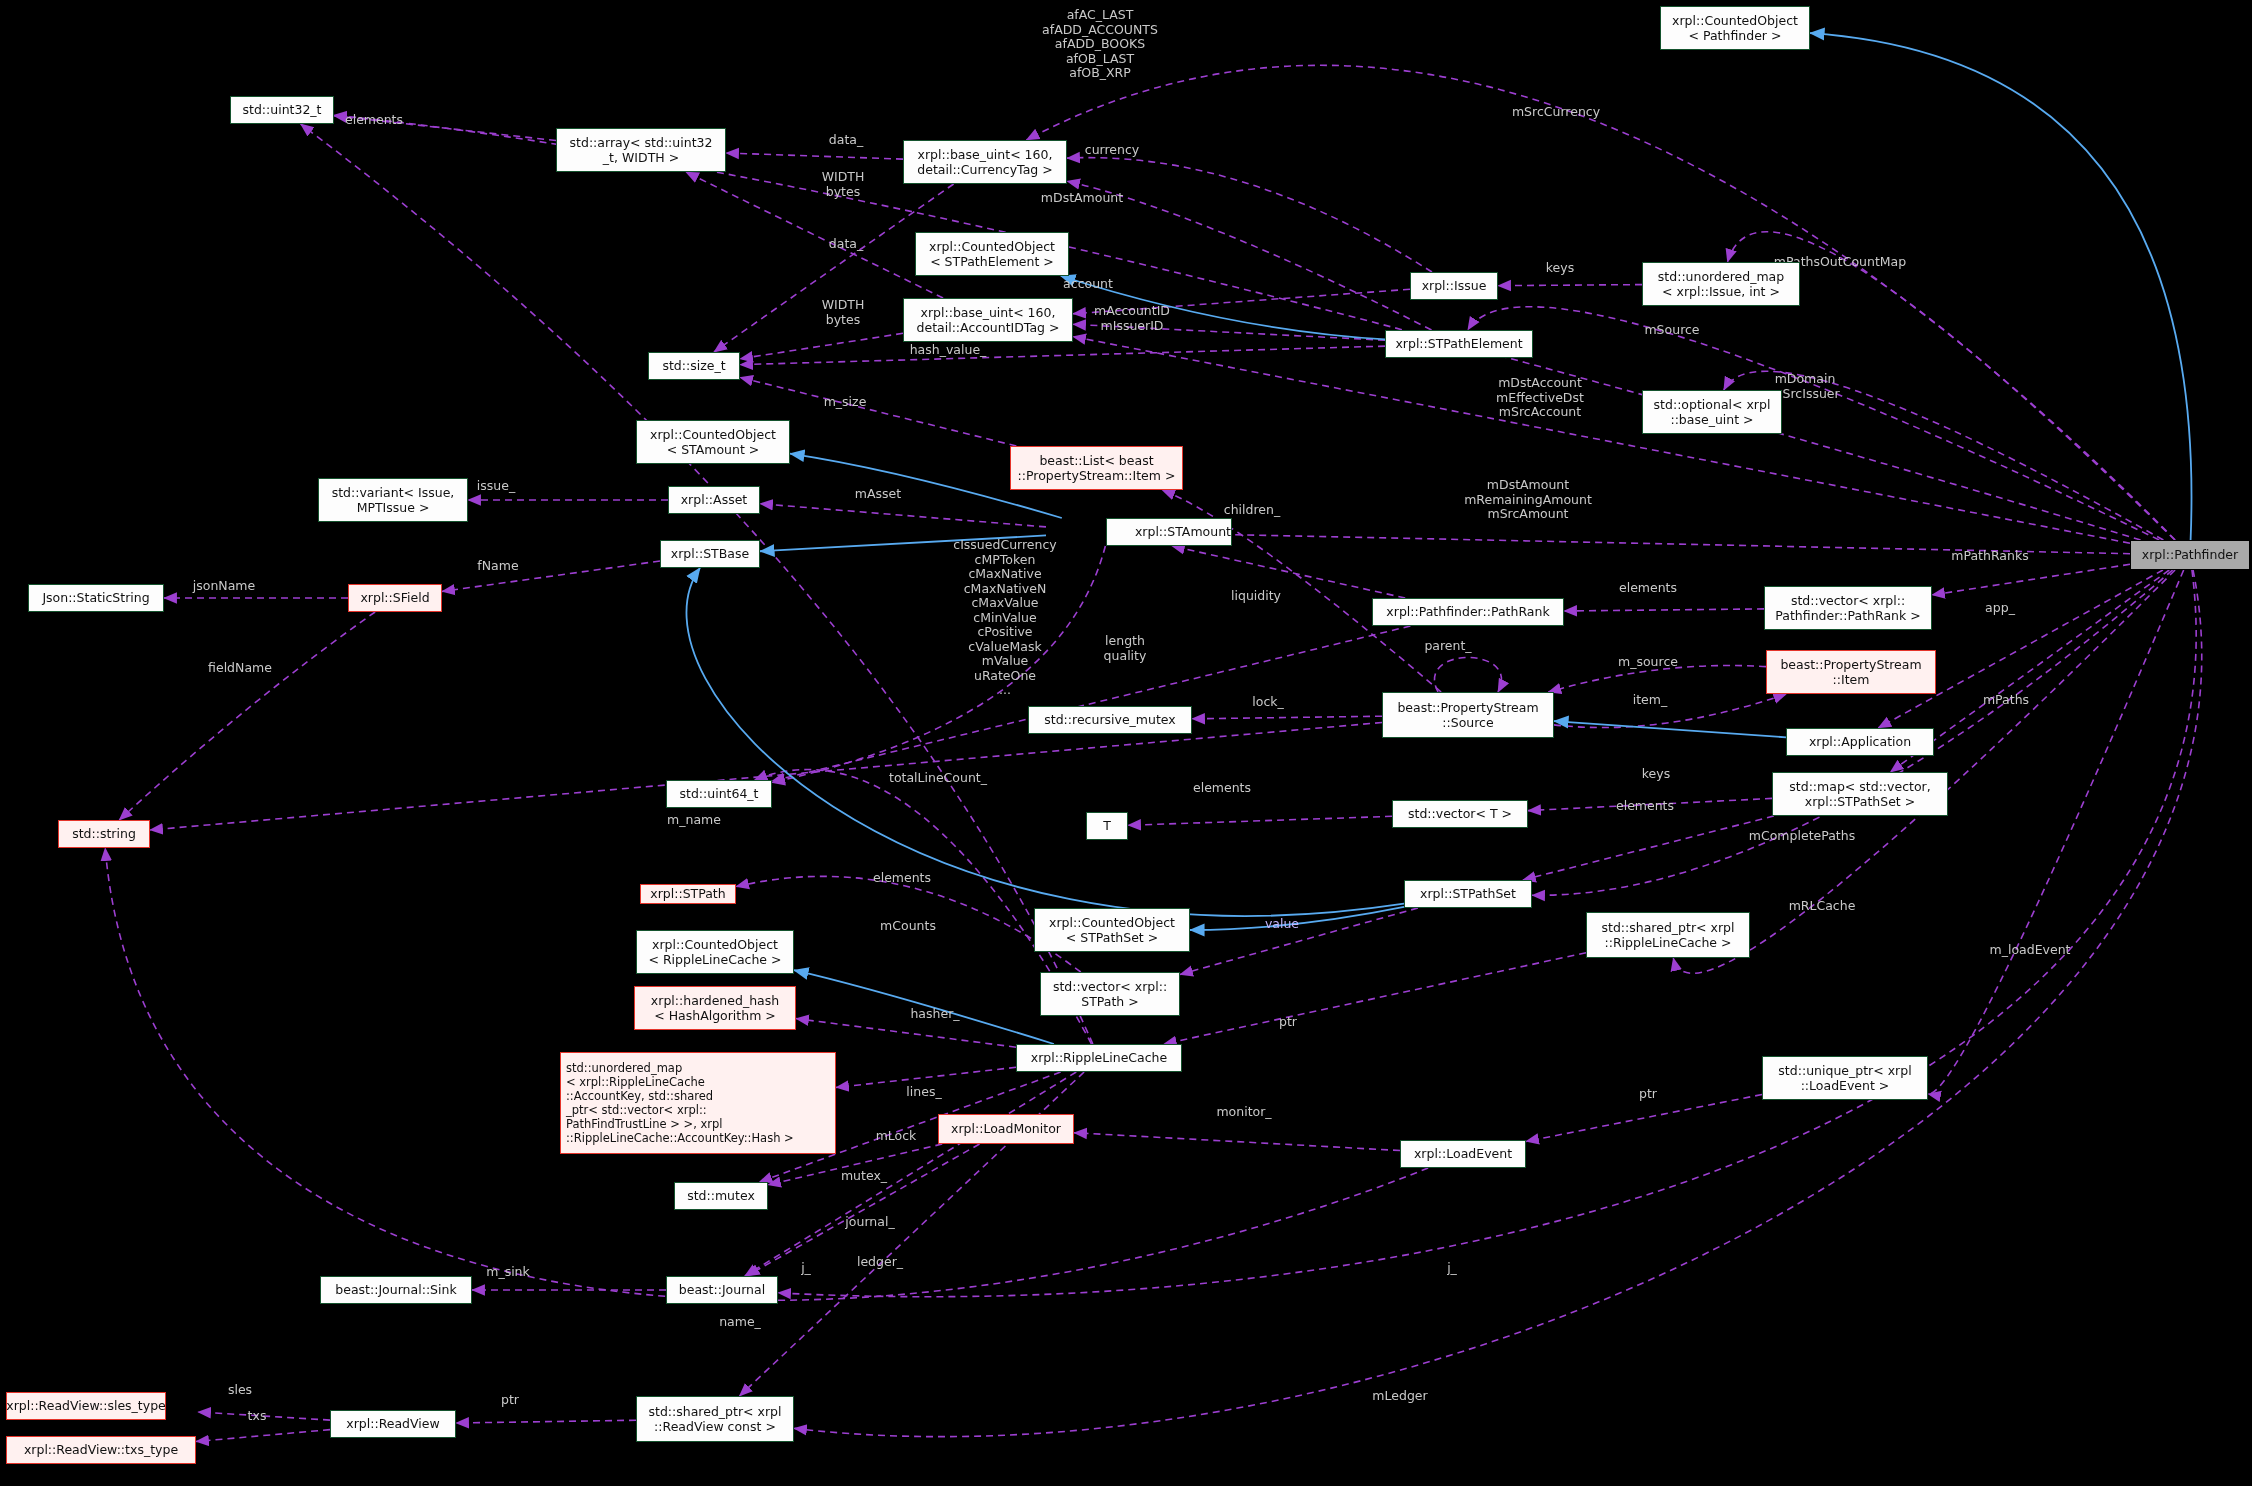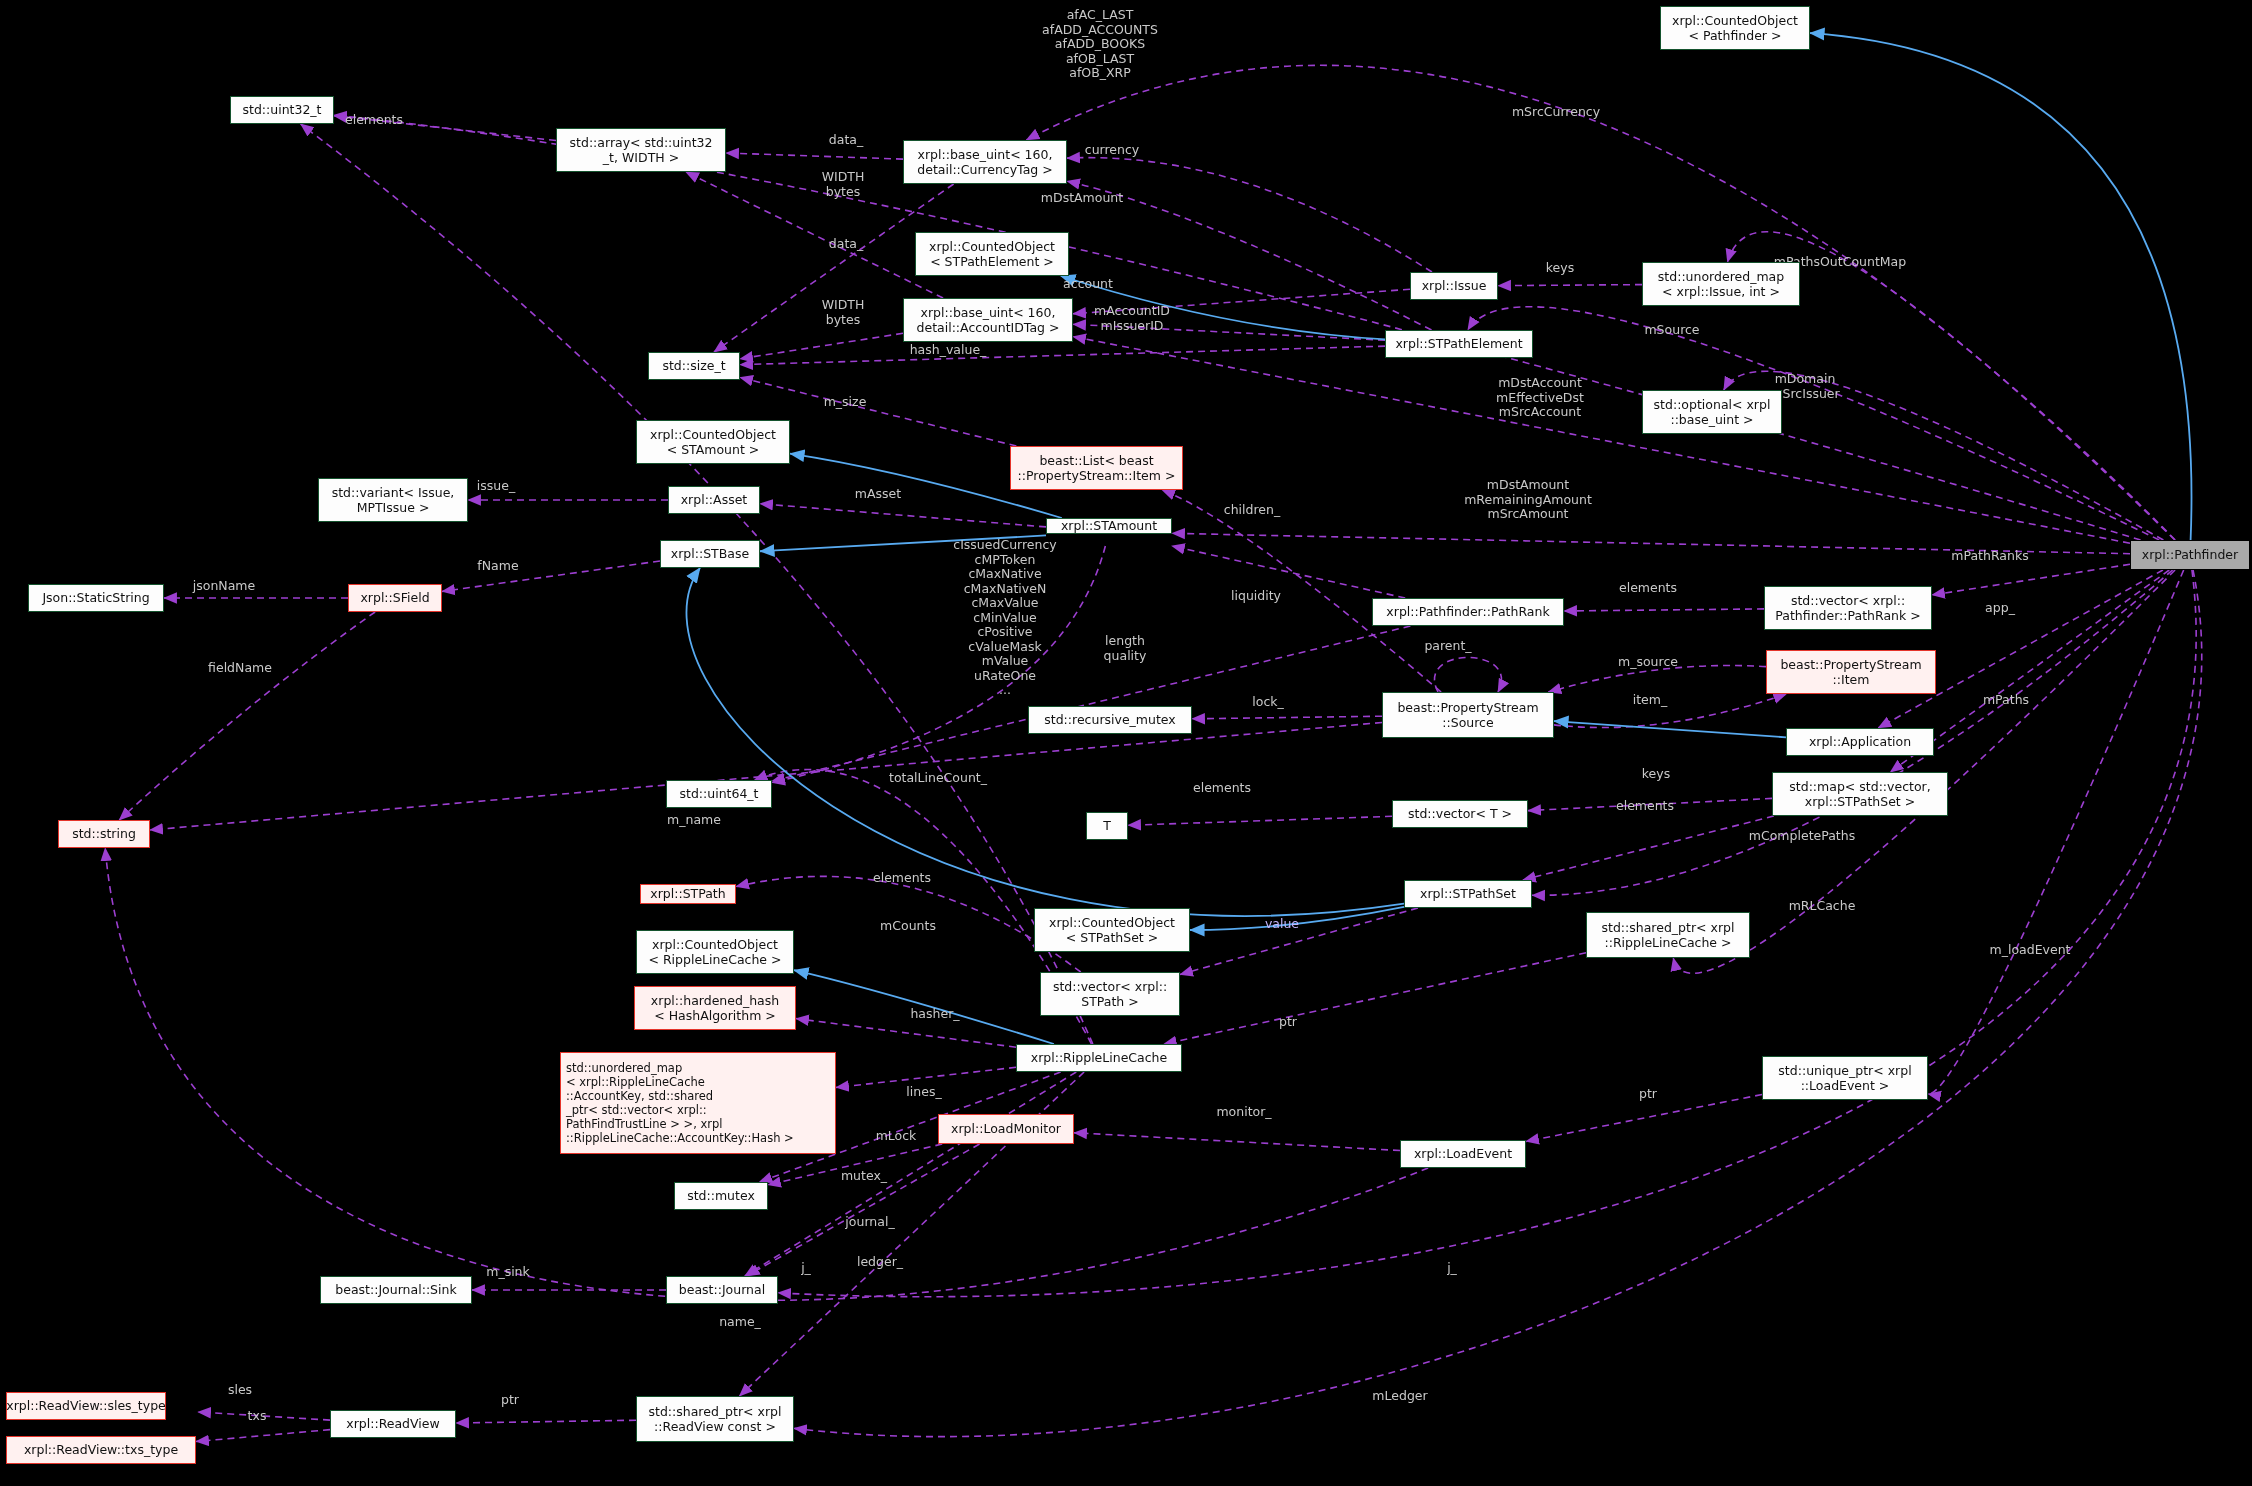--- a/index.html
+++ b/index.html
@@ -150,21 +150,21 @@
       <div>beast::List&lt; beast</div>
       <div>::PropertyStream::Item &gt;</div>
     </div>
     <div class="node n" style="left: 318px; top: 478px; width: 150px; height: 44px;">
       <div>std::variant&lt; Issue,</div>
       <div>MPTIssue &gt;</div>
     </div>
     <div class="node n" style="left: 668px; top: 486px; width: 92px; height: 28px;">
       <div>xrpl::Asset</div>
     </div>
-    <div class="node n" style="left: 1046px; top: 518px; width: 126px; height: 16px;">
+    <div class="node n" style="left: 1106px; top: 518px; width: 126px; height: 28px; align-items: flex-end;">
       <div>xrpl::STAmount</div>
     </div>
     <div class="node n" style="left: 660px; top: 540px; width: 100px; height: 28px;">
       <div>xrpl::STBase</div>
     </div>
     <div class="node n" style="left: 28px; top: 584px; width: 136px; height: 28px;">
       <div>Json::StaticString</div>
     </div>
     <div class="node r" style="left: 348px; top: 584px; width: 94px; height: 28px;">
       <div>xrpl::SField</div>

